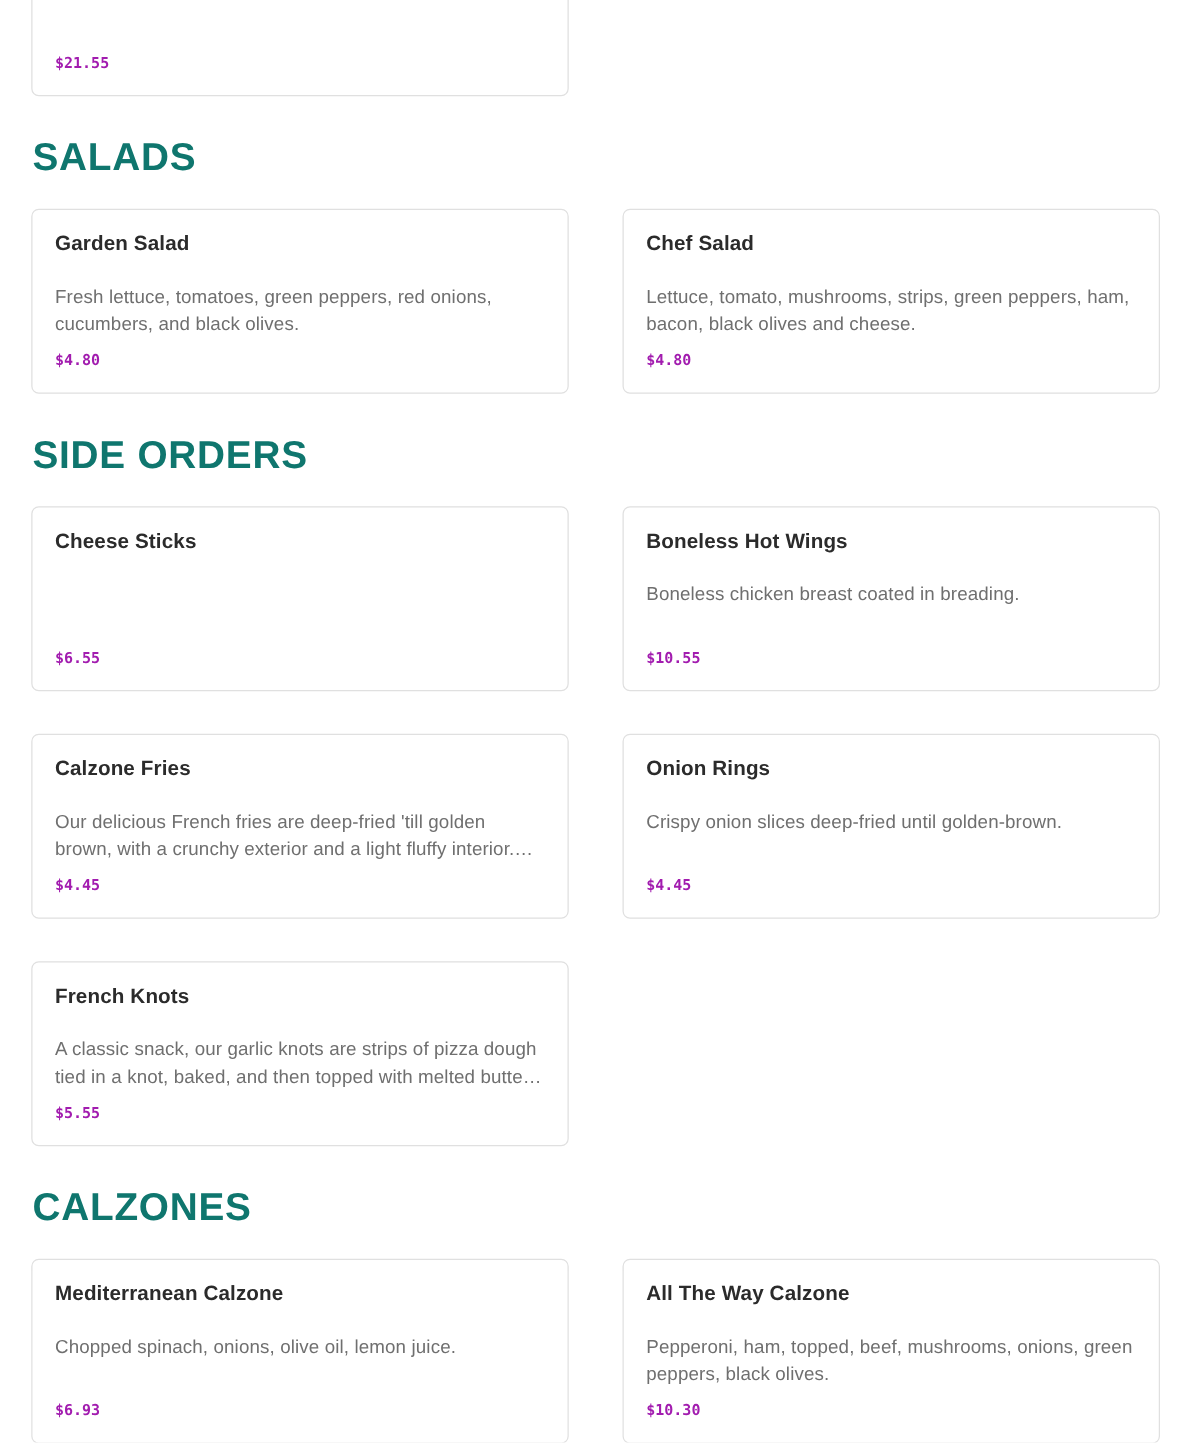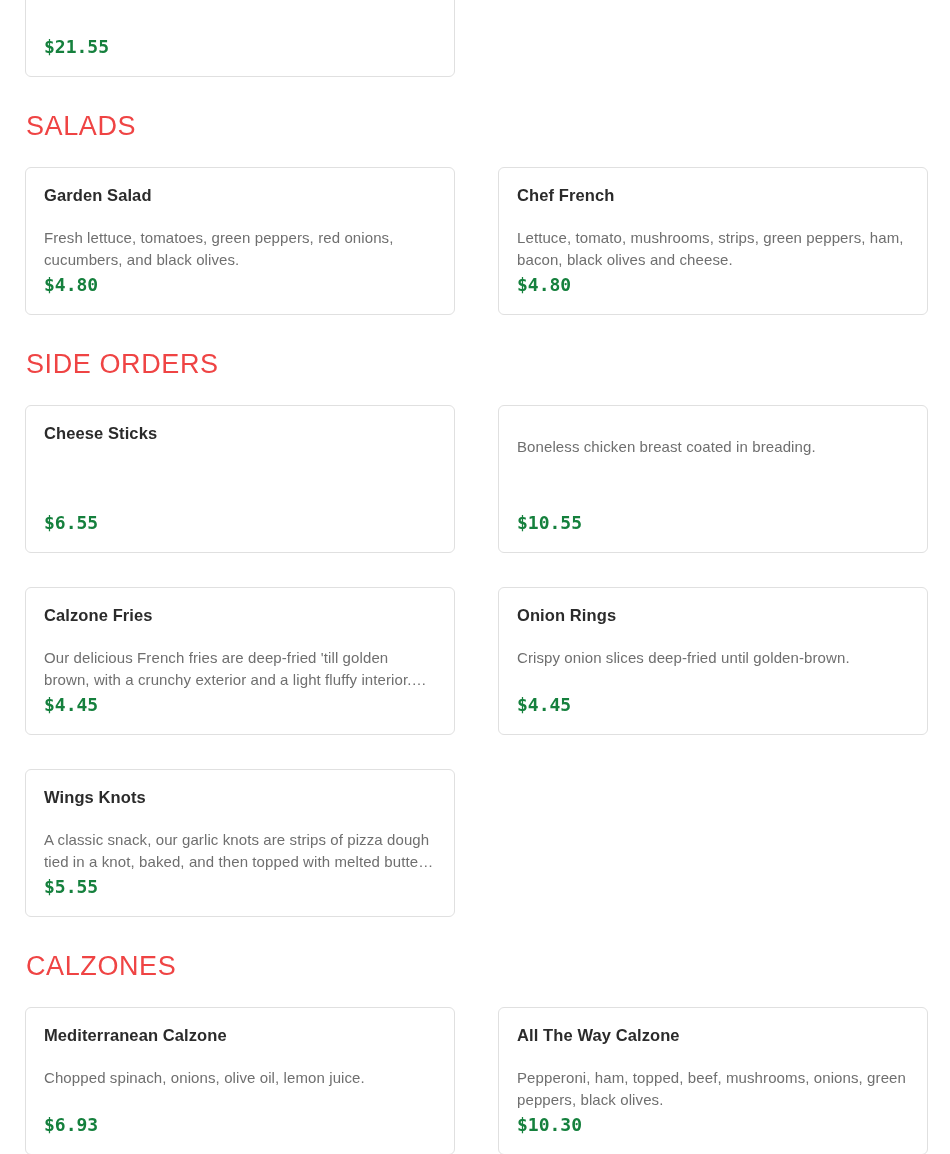--- a/index.html
+++ b/index.html
@@ -18,24 +18,24 @@
     padding-left: 25px;
     width: 903px;
     box-sizing: content-box;
   }
   
   .partial-card-wrap {
     margin-top: -71px;
     width: 430px;
   }
   .section-heading {
-    font-size: 27px;
-    font-weight: 400;
+    font-size: 31px;
+    font-weight: 700;
     letter-spacing: 0.6px;
-    color: #ef4444;
+    color: #0f766e;
     line-height: 30px;
     margin: 34px 0 26px 1px;
     text-transform: uppercase;
   }
   .grid {
     display: grid;
     grid-template-columns: 430px 430px;
     column-gap: 43px;
     row-gap: 34px;
   }
@@ -65,23 +65,23 @@
     letter-spacing: 0.1px;
     display: -webkit-box;
     -webkit-line-clamp: 2;
     -webkit-box-orient: vertical;
     overflow: hidden;
     margin-top: 13px;
   }
   .item-price {
     margin-top: auto;
     font-family: "DejaVu Sans Mono", monospace;
-    font-size: 18px;
+    font-size: 12px;
     font-weight: 700;
-    color: #15803d;
+    color: #a21caf;
   }
 </style>
 </head>
 <body>
 
 <div class="page">
 
   <div class="partial-card-wrap">
     <div class="card">
       <div class="item-price">$21.55</div>
@@ -89,49 +89,50 @@
   </div>
 
   <h2 class="section-heading">SALADS</h2>
   <div class="grid">
     <div class="card">
       <div class="item-name">Garden Salad</div>
       <div class="item-desc">Fresh lettuce, tomatoes, green peppers, red onions, cucumbers, and black olives.</div>
       <div class="item-price">$4.80</div>
     </div>
     <div class="card">
-      <div class="item-name">Chef French</div>
+      <div class="item-name">Chef Salad</div>
       <div class="item-desc">Lettuce, tomato, mushrooms, strips, green peppers, ham, bacon, black olives and cheese.</div>
       <div class="item-price">$4.80</div>
     </div>
   </div>
 
   <h2 class="section-heading">SIDE ORDERS</h2>
   <div class="grid">
     <div class="card">
       <div class="item-name">Cheese Sticks</div>
       <div class="item-desc"></div>
       <div class="item-price">$6.55</div>
     </div>
     <div class="card">
+      <div class="item-name">Boneless Hot Wings</div>
       <div class="item-desc">Boneless chicken breast coated in breading.</div>
       <div class="item-price">$10.55</div>
     </div>
     <div class="card">
       <div class="item-name">Calzone Fries</div>
       <div class="item-desc">Our delicious French fries are deep-fried 'till golden brown, with a crunchy exterior and a light fluffy interior. Seasoned t…</div>
       <div class="item-price">$4.45</div>
     </div>
     <div class="card">
       <div class="item-name">Onion Rings</div>
       <div class="item-desc">Crispy onion slices deep-fried until golden-brown.</div>
       <div class="item-price">$4.45</div>
     </div>
     <div class="card">
-      <div class="item-name">Wings Knots</div>
+      <div class="item-name">French Knots</div>
       <div class="item-desc">A classic snack, our garlic knots are strips of pizza dough tied in a knot, baked, and then topped with melted butter, garlic,…</div>
       <div class="item-price">$5.55</div>
     </div>
   </div>
 
   <h2 class="section-heading">CALZONES</h2>
   <div class="grid">
     <div class="card">
       <div class="item-name">Mediterranean Calzone</div>
       <div class="item-desc">Chopped spinach, onions, olive oil, lemon juice.</div>

